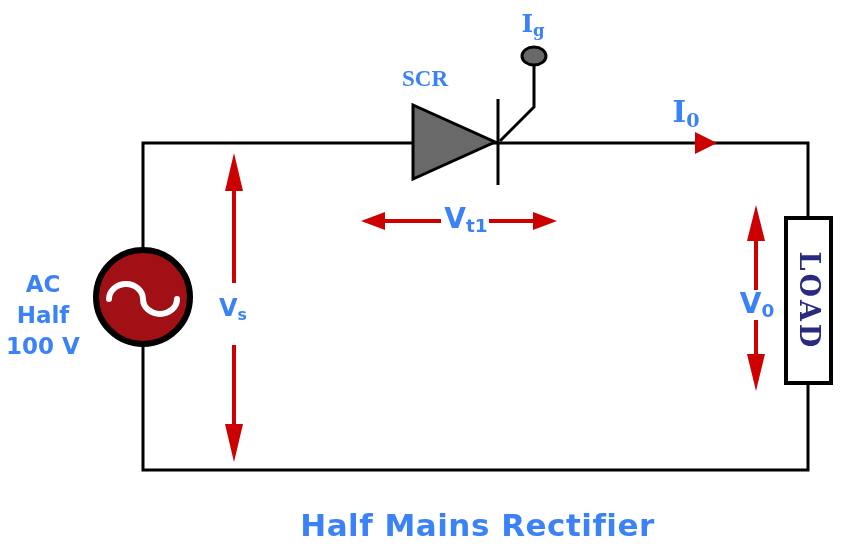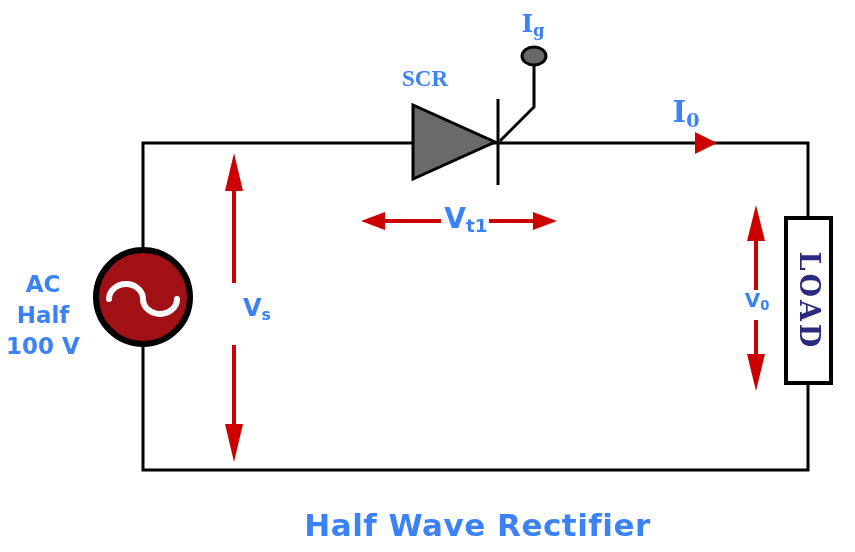--- a/index.html
+++ b/index.html
@@ -40,23 +40,23 @@
   .src-text {
     left: 0px;
     top: 269px;
     width: 86px;
     font-size: 23px;
     line-height: 31px;
   }
   .scr-text   { left: 392px; top: 66px;  width: 66px; font-size: 23px; font-family: Liberation Serif, serif; }
   .ig-text    { left: 505px; top: 10px;  width: 56px; font-size: 25px; }
   .i0-text    { left: 658px; top: 97px;  width: 56px; font-size: 29px; }
-  .vs-text    { left: 228px; top: 295px; width: 58px; font-size: 24px; }
+  .vs-text    { left: 204px; top: 295px; width: 58px; font-size: 24px; }
   .vt1-text   { left: 428px; top: 204px; width: 76px; font-size: 28px; }
-  .v0-text    { left: 728px; top: 289px; width: 58px; font-size: 20px; }
+  .v0-text    { left: 728px; top: 289px; width: 58px; font-size: 28px; }
   .load-text {
     left: 744px;
     top: 286px;
     width: 130px;
     font-size: 27px;
     letter-spacing: 3px;
     transform: rotate(90deg);
     transform-origin: center center;
     color: #2a2a80;
   }
@@ -134,14 +134,14 @@
   <div class="lbl vt1-text">
     <span>V</span><span class="sub">t1</span>
   </div>
 
   <div class="lbl v0-text">
     <span>V</span><span class="sub">0</span>
   </div>
 
   <div class="lbl serif-lbl load-text">LOAD</div>
 
-  <div class="lbl title-text">Half Wave Rectifier</div>
+  <div class="lbl title-text">Half Mains Rectifier</div>
 </div>
 
 </body></html>

